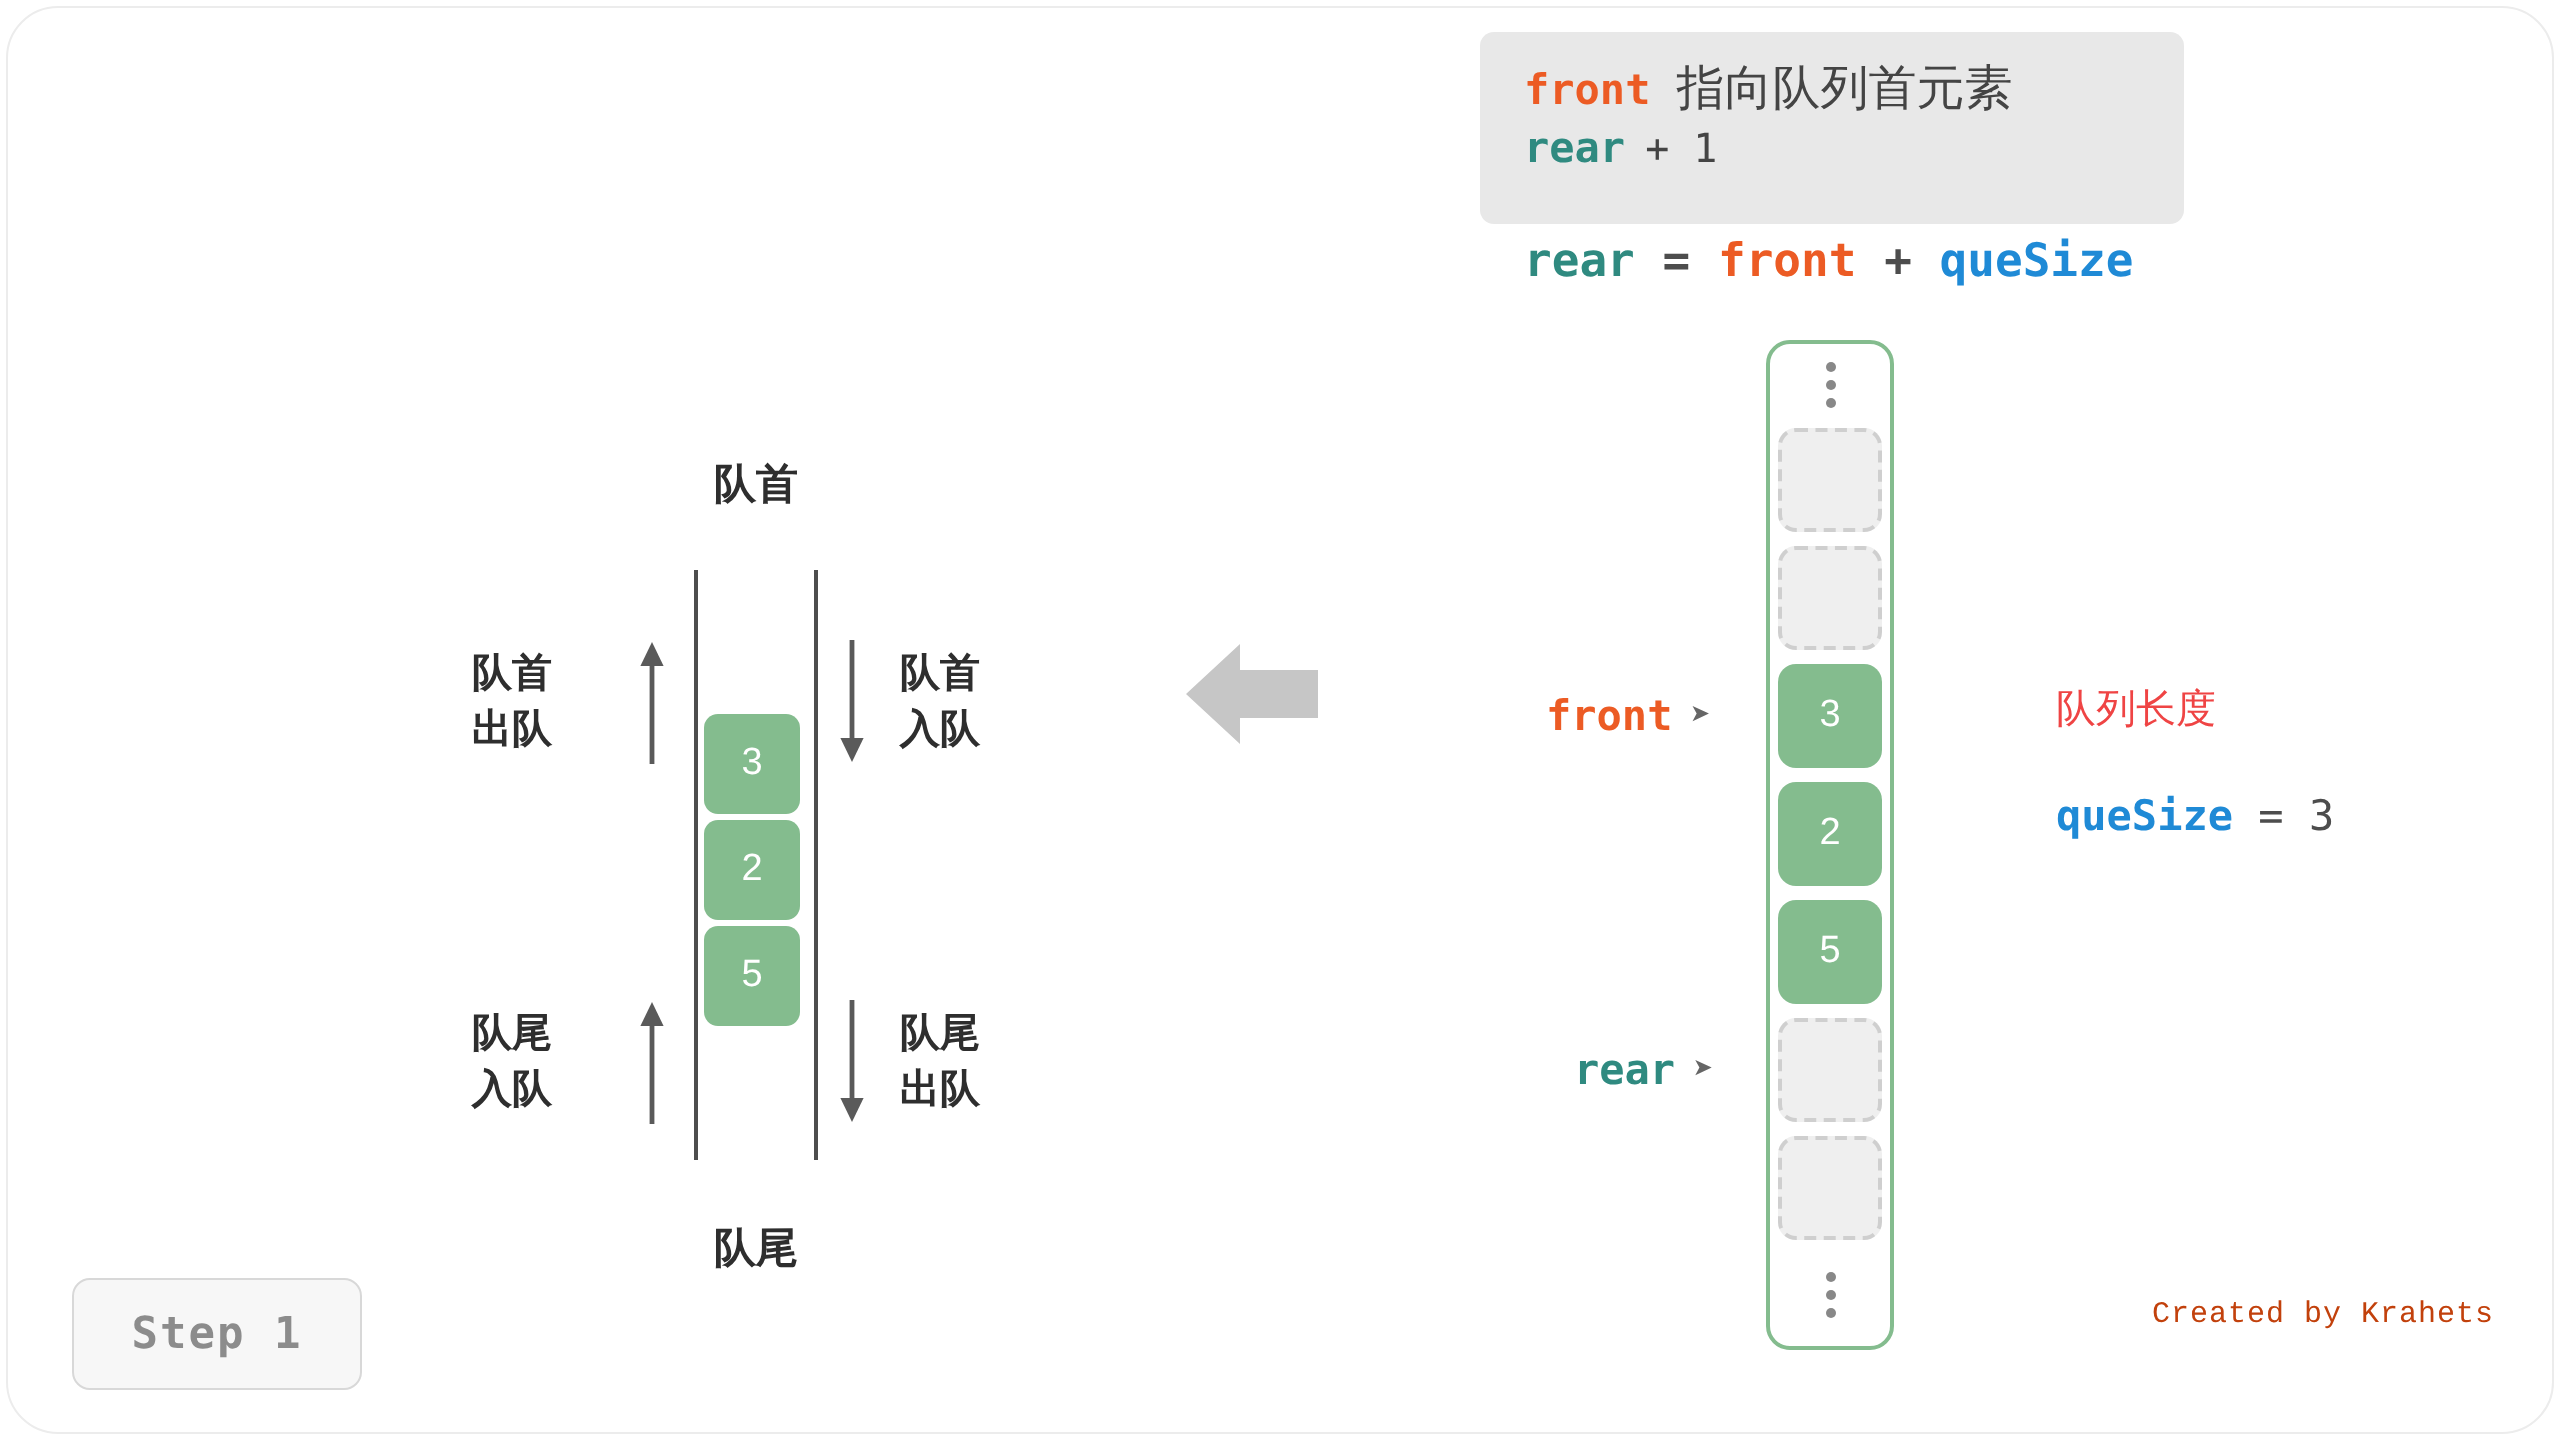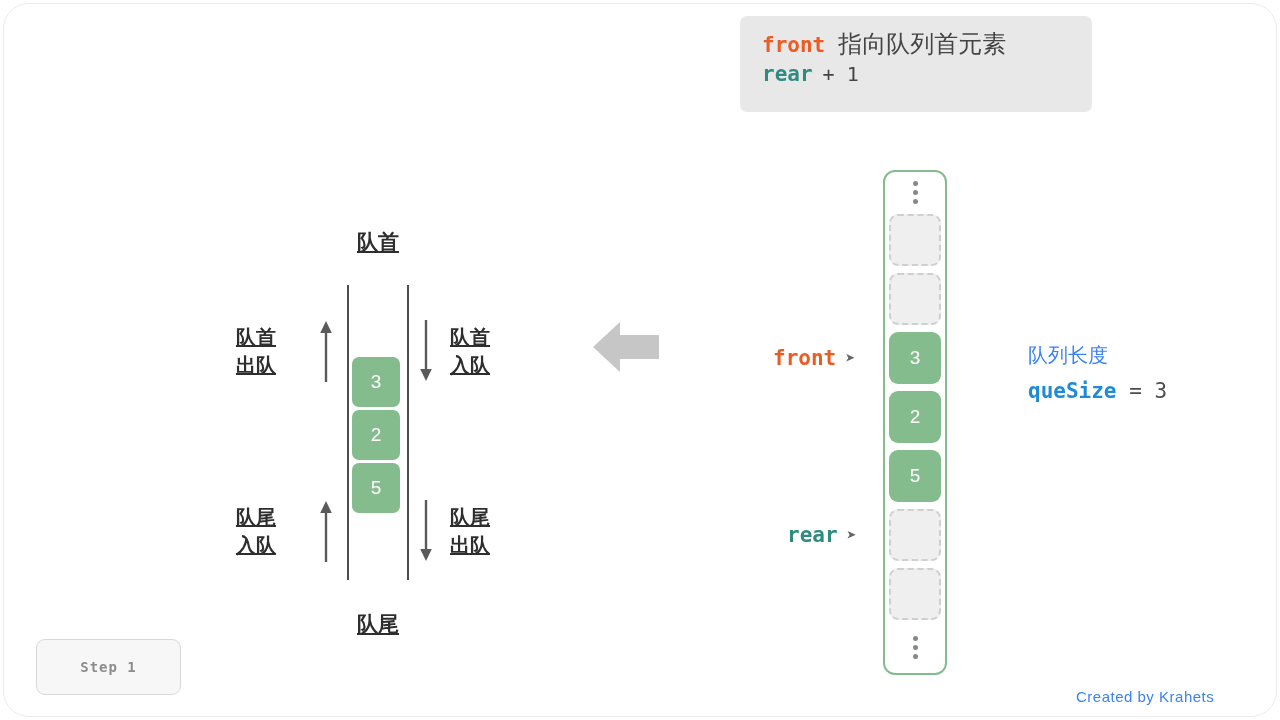--- a/index.html
+++ b/index.html
@@ -38,21 +38,20 @@
   .abs { position: absolute; }
 
   
   .mono {
     font-family: "DejaVu Sans Mono", "Liberation Mono", monospace;
     font-weight: bold;
   }
   .cjk {
     font-family: "Liberation Sans", "DejaVu Sans", sans-serif;
     font-weight: bold;
-    text-decoration: underline;
   }
 
   
   #legend-box {
     left: 740px;
     top: 16px;
     width: 352px;
     height: 96px;
     background: #e8e8e8;
     border-radius: 7px;
@@ -223,27 +222,27 @@
     color: #666666;
     font-size: 17px;
     font-family: "DejaVu Sans Mono", monospace;
     font-weight: bold;
   }
 
   
   #size-block { left: 1028px; top: 340px; }
   #size-block .size-title {
     font-size: 20px;
-    color: #3b82f6;
+    color: #ef4444;
     font-family: "Liberation Sans", "DejaVu Sans", sans-serif;
     font-weight: normal;
     line-height: 30px;
   }
   #size-block .size-expr {
-    margin-top: 9px;
+    margin-top: 26px;
     font-size: 21px;
     white-space: nowrap;
   }
   #size-block .size-expr .op {
     color: #4d4d4d;
     font-family: "DejaVu Sans Mono", monospace;
     font-weight: normal;
   }
 
   
@@ -252,32 +251,32 @@
     top: 639px;
     width: 145px;
     height: 56px;
     background: #f7f7f7;
     border: 1px solid #d8d8d8;
     border-radius: 9px;
     box-sizing: border-box;
     display: flex;
     align-items: center;
     justify-content: center;
-    font-size: 14px;
+    font-size: 22px;
     color: #8c8c8c;
     letter-spacing: 1px;
   }
 
   
   #credit {
     left: 1076px;
-    top: 688px;
+    top: 649px;
     font-size: 15px;
-    color: #3b82f6;
-    font-family: Liberation Sans, sans-serif;
+    color: #c2410c;
+    font-family: Liberation Mono, monospace;
     letter-spacing: 0.5px;
   }
 </style>
 </head>
 <body>
 
 <div id="canvas">
 
   <div id="page-frame" class="abs"></div>
 
@@ -285,20 +284,27 @@
     <div class="legend-line">
       <span class="mono kw c-front">front</span>
       <span class="desc">指向队列首元素</span>
     </div>
     <div class="legend-line">
       <span class="mono kw c-rear">rear</span>
       <span class="plus">+ 1</span>
     </div>
   </div>
 
+  <div id="formula" class="abs mono">
+    <span class="c-rear">rear</span>
+    <span class="op">=</span>
+    <span class="c-front">front</span>
+    <span class="op">+</span>
+    <span class="c-size">queSize</span>
+  </div>
 
   <div id="label-top-head" class="abs cjk">队首</div>
   <div id="label-bottom-tail" class="abs cjk">队尾</div>
 
   <div id="rail-left" class="abs rail"></div>
   <div id="rail-right" class="abs rail"></div>
 
   <div class="abs slot" style="top:357px;">
     <span>3</span>
   </div>

